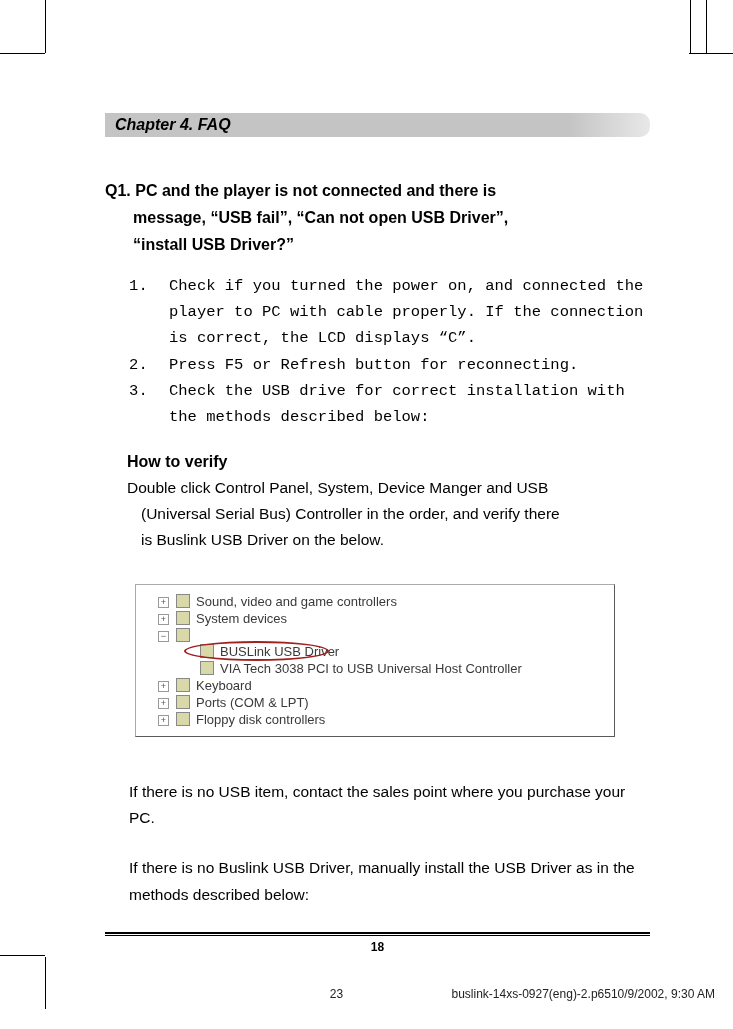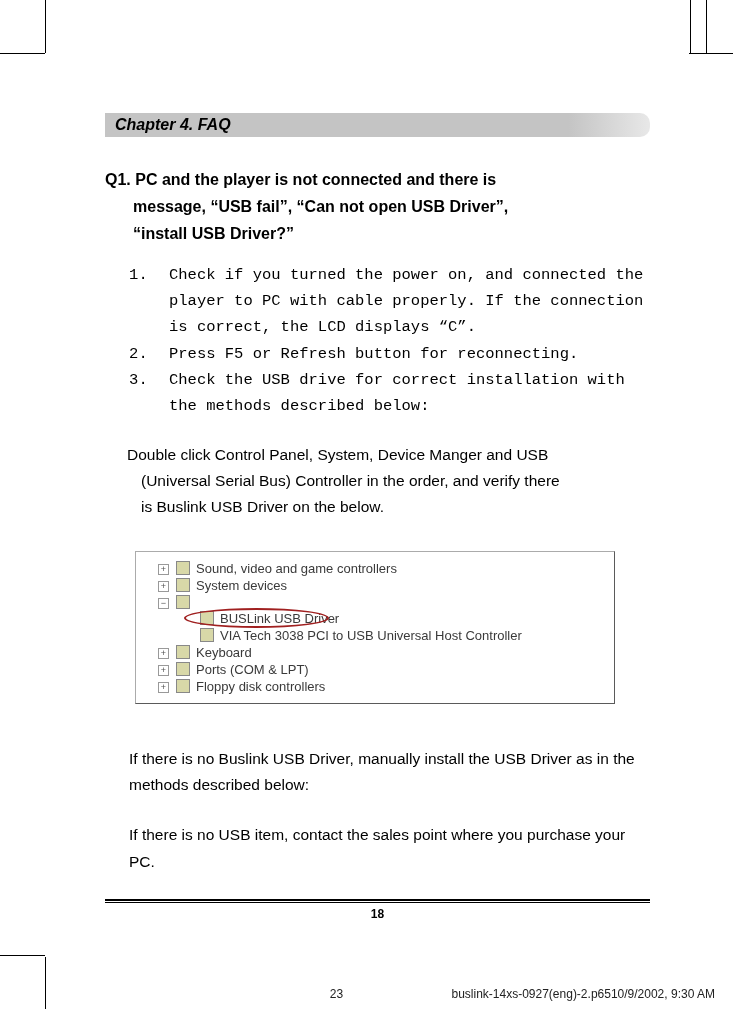--- a/index.html
+++ b/index.html
@@ -77,21 +77,21 @@
       width: 545px;
     }
     .chapter-header {
       background: linear-gradient(to right, #c4c4c4 0%, #c4c4c4 85%, #e8e8e8 100%);
       border-radius: 0 10px 10px 0;
       padding: 3px 10px;
       font-weight: bold;
       font-style: italic;
       font-size: 16px;
       color: #000;
-      margin-bottom: 29px;
+      margin-bottom: 40px;
     }
     .question-title {
       font-weight: bold;
       font-size: 16px;
       line-height: 1.7;
       margin-bottom: 14px;
     }
     .question-indent {
       padding-left: 28px;
       display: block;
@@ -241,20 +241,21 @@
     <span class="question-indent">message, “USB fail”, “Can not open USB Driver”,</span>
     <span class="question-indent">“install USB Driver?”</span>
   </div>
 
   <ol class="ol-steps">
     <li>Check if you turned the power on, and connected the player to PC with cable properly. If the connection is correct, the LCD displays “C”.</li>
     <li>Press F5 or Refresh button for reconnecting.</li>
     <li>Check the USB drive for correct installation with the methods described below:</li>
   </ol>
 
+  <div class="verify-title">How to verify</div>
   <div class="verify-text">
     <span>Double click Control Panel, System, Device Manger and USB</span>
     <span class="indent">(Universal Serial Bus) Controller in the order, and verify there</span>
     <span class="indent">is Buslink USB Driver on the below.</span>
   </div>
 
   <div class="device-manager">
     <div class="dm-item">
       <span class="dm-expand">+</span>
       <span class="dm-icon"></span>
@@ -288,22 +289,22 @@
       <span class="dm-icon"></span>
       <span>Ports (COM &amp; LPT)</span>
     </div>
     <div class="dm-item">
       <span class="dm-expand">+</span>
       <span class="dm-icon"></span>
       <span>Floppy disk controllers</span>
     </div>
   </div>
 
+  <div class="after-text">If there is no USB item, contact the sales point where you purchase your PC.</div>
   <div class="after-text">If there is no Buslink USB Driver, manually install the USB Driver as in the methods described below:</div>
-  <div class="after-text">If there is no USB item, contact the sales point where you purchase your PC.</div>
 
   <hr class="page-rule">
   <div class="page-number">18</div>
 
 </div>
 
 <div class="doc-footer">
   <span>buslink-14xs-0927(eng)-2.p65</span>
   <span class="footer-mid">23</span>
   <span>10/9/2002, 9:30 AM</span>

